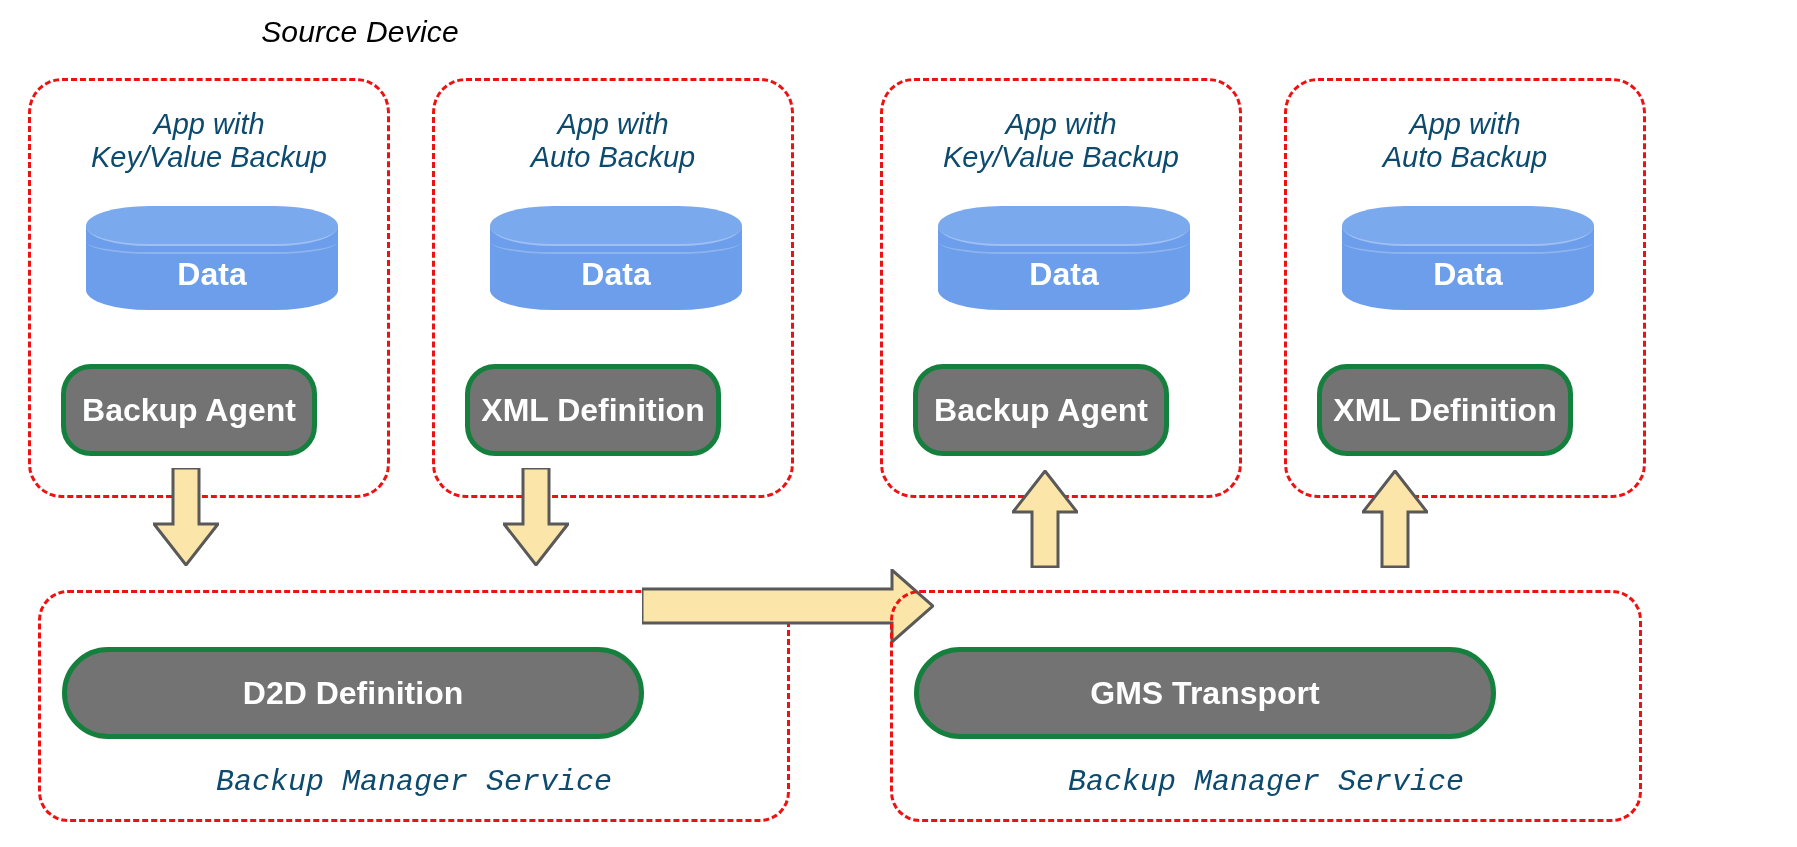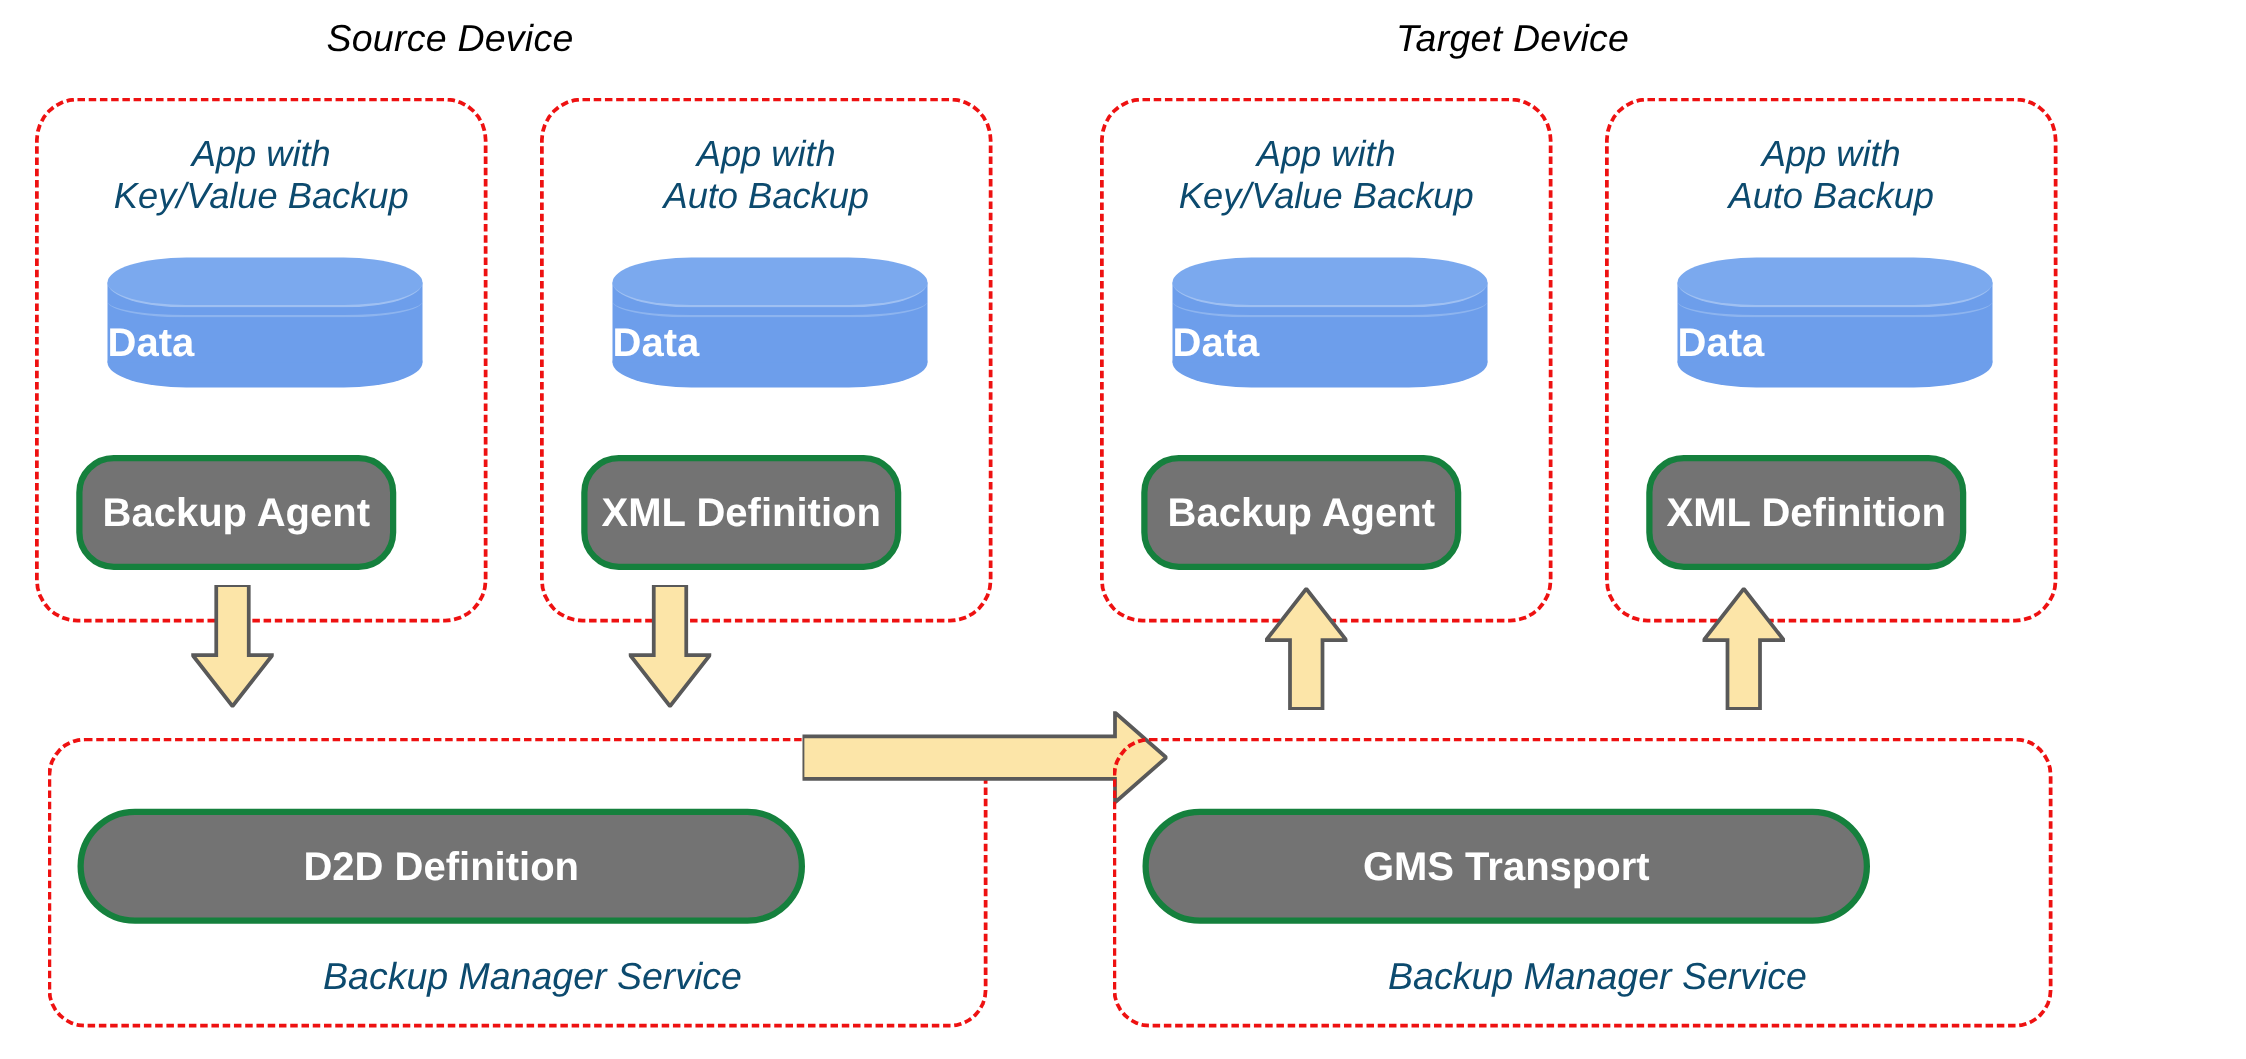--- a/index.html
+++ b/index.html
@@ -41,21 +41,21 @@
     position: absolute;
     width: 100%;
     text-align: center;
     font-style: italic;
     font-size: 29px;
     line-height: 1.15;
     color: #0c4a6e;
     white-space: pre-line;
   }
   .app-caption { top: 27px; left: 0; }
-  .bms-caption { bottom: 20px; left: 12px; font-size: 30px; }
+  .bms-caption { bottom: 20px; left: 0; font-size: 30px; font-family: Liberation Mono, monospace; }
 
   
   .cylinder {
     position: absolute;
     width: 252px;
     height: 104px;
   }
   .cyl-body {
     position: absolute;
     left: 0; right: 0;
@@ -84,21 +84,21 @@
     left: 0; right: 0;
     top: 22px;
     height: 26px;
     border-radius: 50% / 100%;
     border-bottom: 2px solid #8db4ef;
   }
   .cyl-label {
     position: absolute;
     left: 0; right: 0;
     top: 50px;
-    text-align: left;
+    text-align: center;
     font-size: 32px;
     font-weight: bold;
     color: #ffffff;
     z-index: 5;
   }
 
   
   .green-box {
     position: absolute;
     background: #737373;
@@ -188,21 +188,20 @@
       <polygon points="20,0 46,0 46,56 65,56 33,97 1,56 20,56" fill="#fce5a8" stroke="#595959" stroke-width="3" stroke-linejoin="miter"></polygon>
     </svg>
   </div>
 
   <div class="arrow-right" style="left:642px; top:569px; width:292px; height:74px;">
     <svg width="292" height="74" viewBox="0 0 292 74">
       <polygon points="0,20 250,20 250,1 291,37 250,73 250,54 0,54" fill="#fce5a8" stroke="#595959" stroke-width="3" stroke-linejoin="miter"></polygon>
     </svg>
   </div>
 
-  <div class="device-title" style="left:1010px; top:15px; width:400px;">Target Device</div>
 
   <div class="dashed-panel app-panel" style="left:880px; top:78px; width:362px; height:420px;">
     <div class="panel-caption app-caption">App with
 Key/Value Backup</div>
 
     <div class="cylinder" style="left:55px; top:125px;">
       <div class="cyl-bottom"></div>
       <div class="cyl-body"></div>
       <div class="cyl-sheen"></div>
       <div class="cyl-top"></div>

